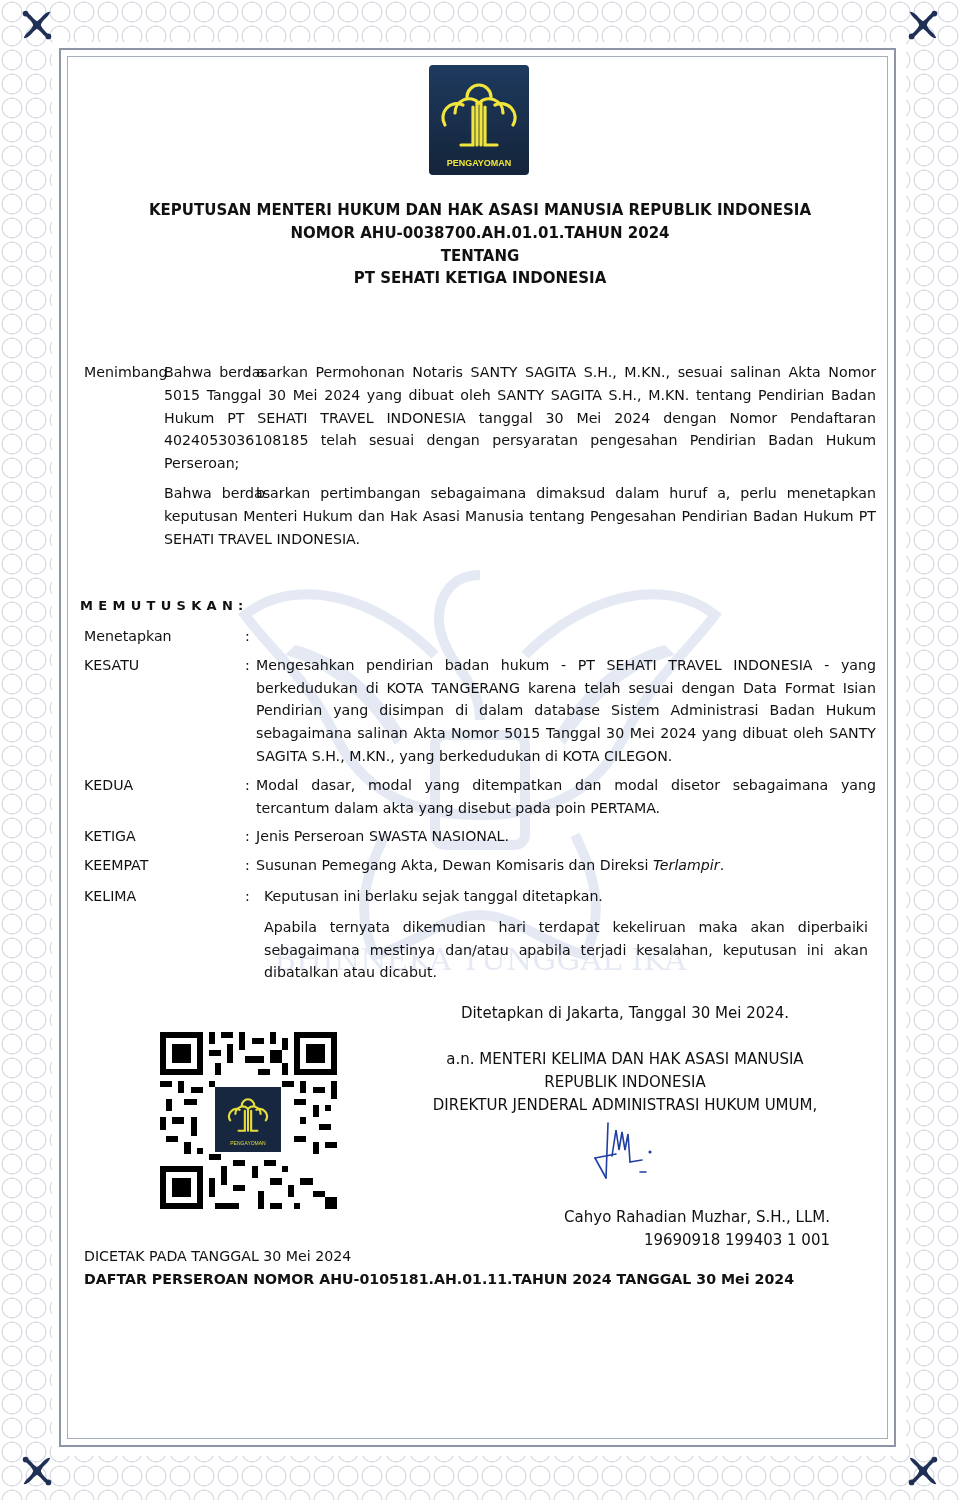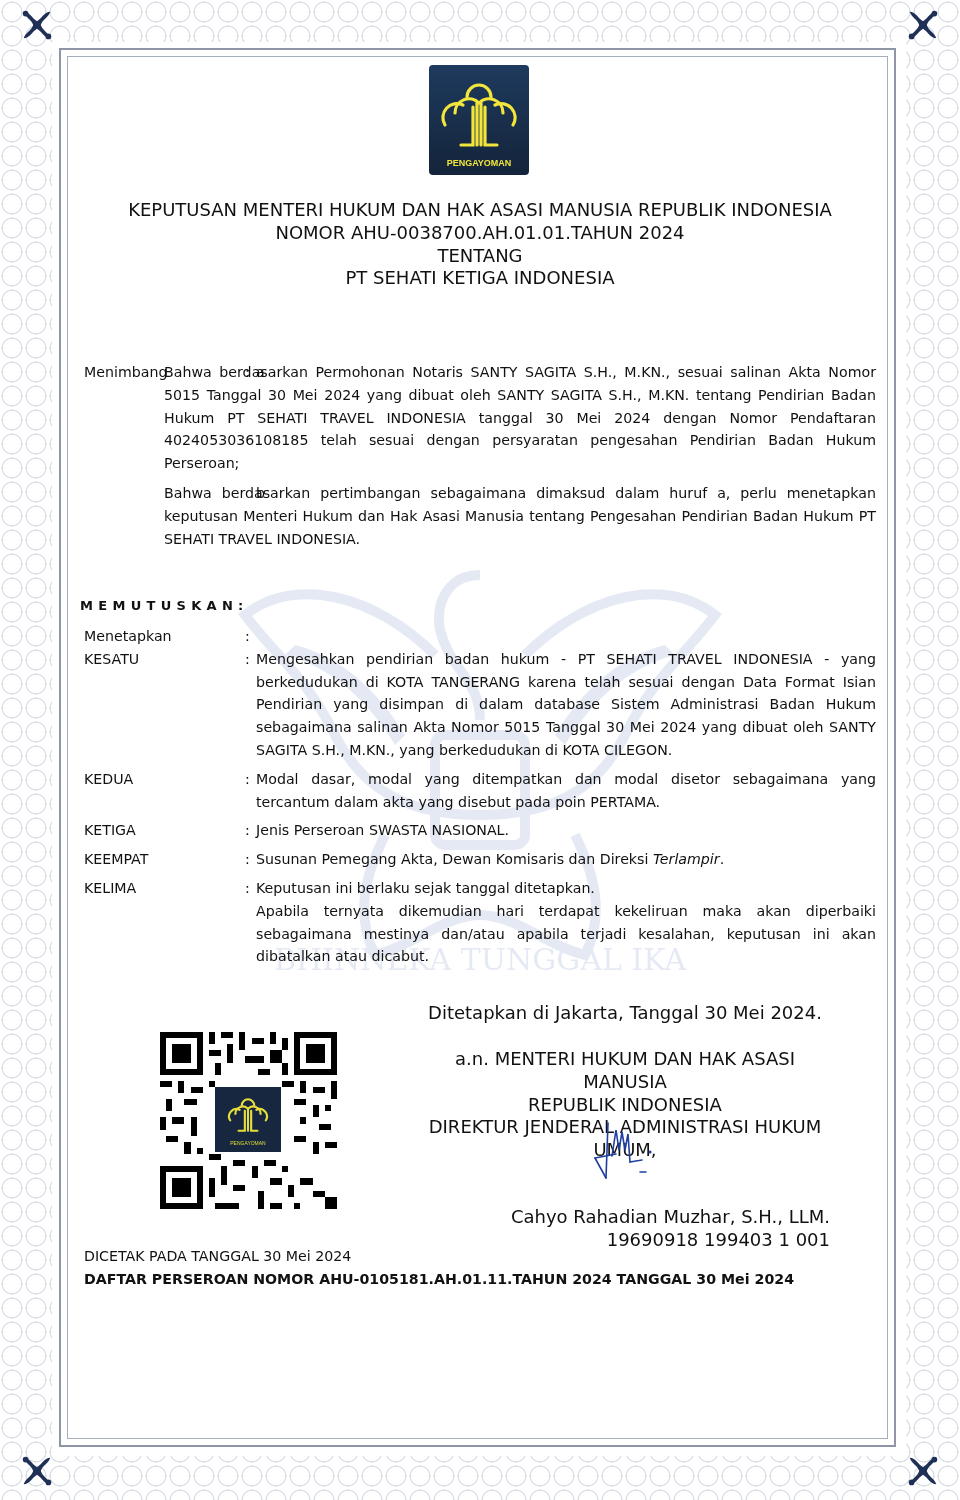--- a/index.html
+++ b/index.html
@@ -45,44 +45,44 @@
     border-radius: 4px;
   }
   .logo svg { position: absolute; left: 10px; top: 8px; width: 80px; height: 80px; }
   .logo-text {
     position: absolute; left: 0; right: 0; bottom: 7px; text-align: center;
     color: #f2e63c; font-family: "Liberation Sans", sans-serif; font-size: 9px; font-weight: bold;
   }
 
   .title-block {
     position: absolute; left: 80px; top: 199px; width: 800px; text-align: center;
-    font-family: "DejaVu Sans", sans-serif; font-weight: normal; font-size: 18px; line-height: 22.8px;
+    font-family: "DejaVu Sans", sans-serif; font-weight: bold; font-size: 15px; line-height: 22.8px;
   }
   .title-block div { white-space: nowrap; }
 
   .section {
     position: absolute; left: 84px; width: 792px; font-size: 14.2px; line-height: 22.8px;
     font-family: "DejaVu Sans", sans-serif;
   }
   .row { position: relative; }
   .row-label { position: absolute; left: 0; top: 0; }
   .row-colon { position: absolute; left: 161px; top: 0; }
   .row-letter { position: absolute; left: 172px; top: 0; }
   .row-body { margin-left: 172px; text-align: justify; }
   .row-body.with-letter { margin-left: 80px; }
-  .row-body p { margin: 0; }
+  .row-body p { margin: 8px; }
   .italic { font-style: italic; }
 
   .heading-putuskan {
     position: absolute; left: 80px; top: 598px; width: 800px; text-align: left;
     font-weight: bold; font-size: 13px; letter-spacing: 5.3px;
   }
 
   .sign-block {
-    position: absolute; left: 420px; width: 410px; text-align: center; font-size: 18px; line-height: 22.8px;
+    position: absolute; left: 420px; width: 410px; text-align: center; font-size: 15px; line-height: 22.8px;
   }
   .qr { position: absolute; left: 160px; top: 1032px; width: 177px; height: 177px; }
   .qr-logo {
     position: absolute; left: 215px; top: 1087px; width: 66px; height: 65px; background: #16273f;
   }
   .qr-logo svg { position: absolute; left: 12px; top: 6px; width: 42px; height: 42px; }
   .qr-logo span {
     position: absolute; left: 0; right: 0; bottom: 6px; text-align: center; color: #e8de3a;
     font-size: 5px; font-family: "Liberation Sans", sans-serif;
   }
@@ -185,21 +185,21 @@
   </div>
   <div class="row" style="margin-top:7px;">
     <span class="row-letter">b</span>
     <div class="row-body with-letter">Bahwa berdasarkan pertimbangan sebagaimana dimaksud dalam huruf a, perlu menetapkan keputusan Menteri Hukum dan Hak Asasi Manusia tentang Pengesahan Pendirian Badan Hukum PT SEHATI TRAVEL INDONESIA.</div>
   </div>
 </div>
 
 <div class="heading-putuskan">MEMUTUSKAN:</div>
 
 <div class="section" style="top:625px;">
-  <div class="row" style="height:22.8px; margin-bottom:0;">
+  <div class="row" style="height:22.8px; margin-bottom:6px;">
     <span class="row-label">Menetapkan</span>
     <span class="row-colon">:</span>
   </div>
 
   <div class="row" style="margin-bottom:6px;">
     <span class="row-label">KESATU</span>
     <span class="row-colon">:</span>
     <div class="row-body" style="margin-left:172px;">Mengesahkan pendirian badan hukum - PT SEHATI TRAVEL INDONESIA - yang berkedudukan di KOTA TANGERANG karena telah sesuai dengan Data Format Isian Pendirian yang disimpan di dalam database Sistem Administrasi Badan Hukum sebagaimana salinan Akta Nomor 5015 Tanggal 30 Mei 2024 yang dibuat oleh SANTY SAGITA S.H., M.KN., yang berkedudukan di KOTA CILEGON.</div>
   </div>
 
@@ -226,21 +226,21 @@
     <span class="row-colon">:</span>
     <div class="row-body">
       <p>Keputusan ini berlaku sejak tanggal ditetapkan.</p>
       <p>Apabila ternyata dikemudian hari terdapat kekeliruan maka akan diperbaiki sebagaimana mestinya dan/atau apabila terjadi kesalahan, keputusan ini akan dibatalkan atau dicabut.</p>
     </div>
   </div>
 </div>
 
 <div class="sign-block" style="top:1002px;">Ditetapkan di Jakarta, Tanggal 30 Mei 2024.</div>
 <div class="sign-block" style="top:1048px;">
-  <div>a.n. MENTERI HUKUM DAN HAK ASASI MANUSIA</div>
+  <div>a.n. MENTERI KELIMA DAN HAK ASASI MANUSIA</div>
   <div>REPUBLIK INDONESIA</div>
   <div>DIREKTUR JENDERAL ADMINISTRASI HUKUM UMUM,</div>
 </div>
 
 <svg class="signature" viewBox="0 0 70 60">
   <g fill="none" stroke="#1f3ea0" stroke-width="1.6" stroke-linecap="round">
     <path d="M16 3L14 58"></path>
     <path d="M14 58L3 38"></path>
     <path d="M3 38L24 34"></path>
     <path d="M20 36L24 10L27 30L30 12L33 30L36 14L38 42"></path>

